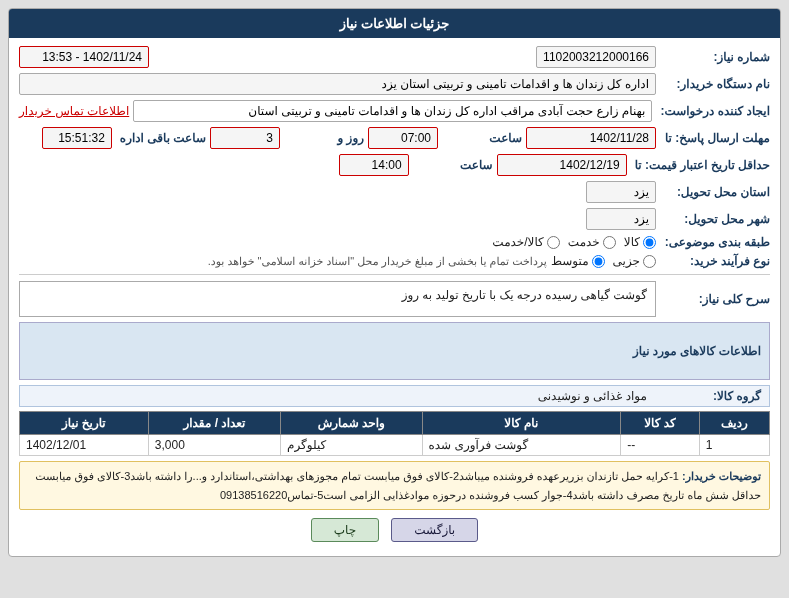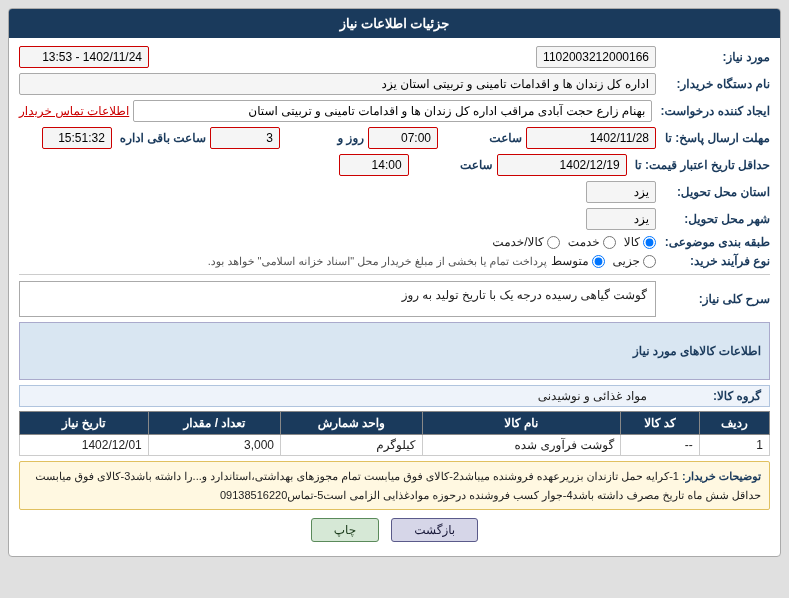--- a/index.html
+++ b/index.html
@@ -115,21 +115,21 @@
     .table-wrap th {
       background: #1a3a5c;
       color: #fff;
       padding: 4px 6px;
       border: 1px solid #888;
       text-align: center;
     }
     .table-wrap td {
       padding: 3px 6px;
       border: 1px solid #ccc;
-      text-align: right;
+      text-align: left;
       background: #fff;
     }
     .table-wrap tr:nth-child(even) td {
       background: #f5f8fc;
     }
     .radio-group {
       display: flex;
       gap: 8px;
       align-items: center;
       direction: rtl;
@@ -193,21 +193,21 @@
 <body>
 
 <div class="page-container">
   <div class="main-box">
     <div class="header-bar">
       <span>جزئیات اطلاعات نیاز</span>
     </div>
     <div class="content">
 
       <div class="row">
-        <span class="label">مورد نیاز:</span>
+        <span class="label">شماره نیاز:</span>
         <input class="input-box medium-input readonly" readonly="" value="1102003212000166" style="">
         <span style="flex:1;"></span>
         <input class="input-box date-input red-border readonly" readonly="" value="1402/11/24 - 13:53" style="">
       </div>
 
       <div class="row">
         <span class="label">نام دستگاه خریدار:</span>
         <input class="input-box wide-input readonly" readonly="" value="اداره کل زندان ها و اقدامات تامینی و تربیتی استان یزد" style="">
       </div>
 

